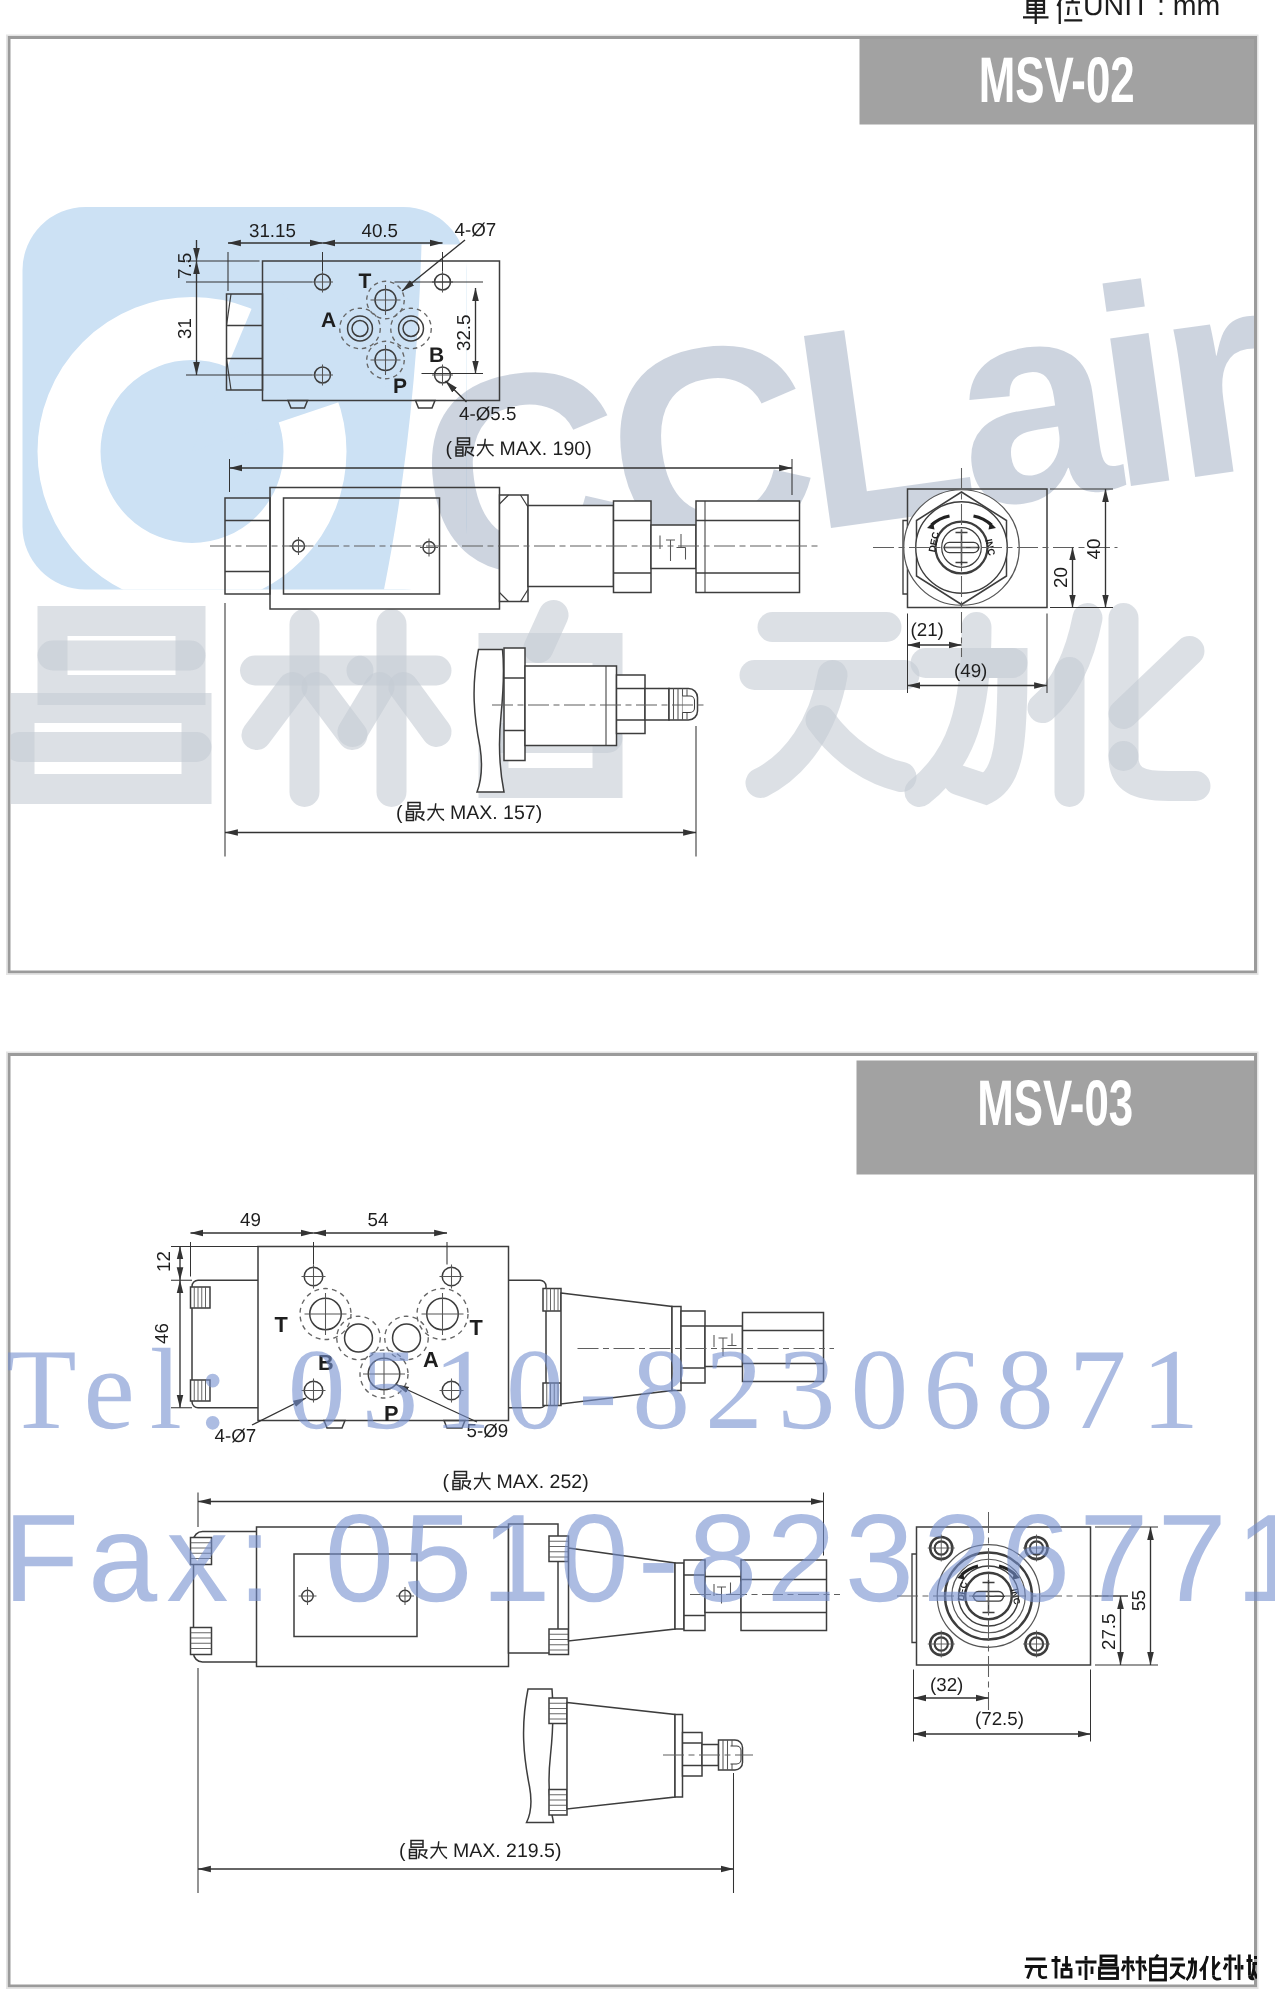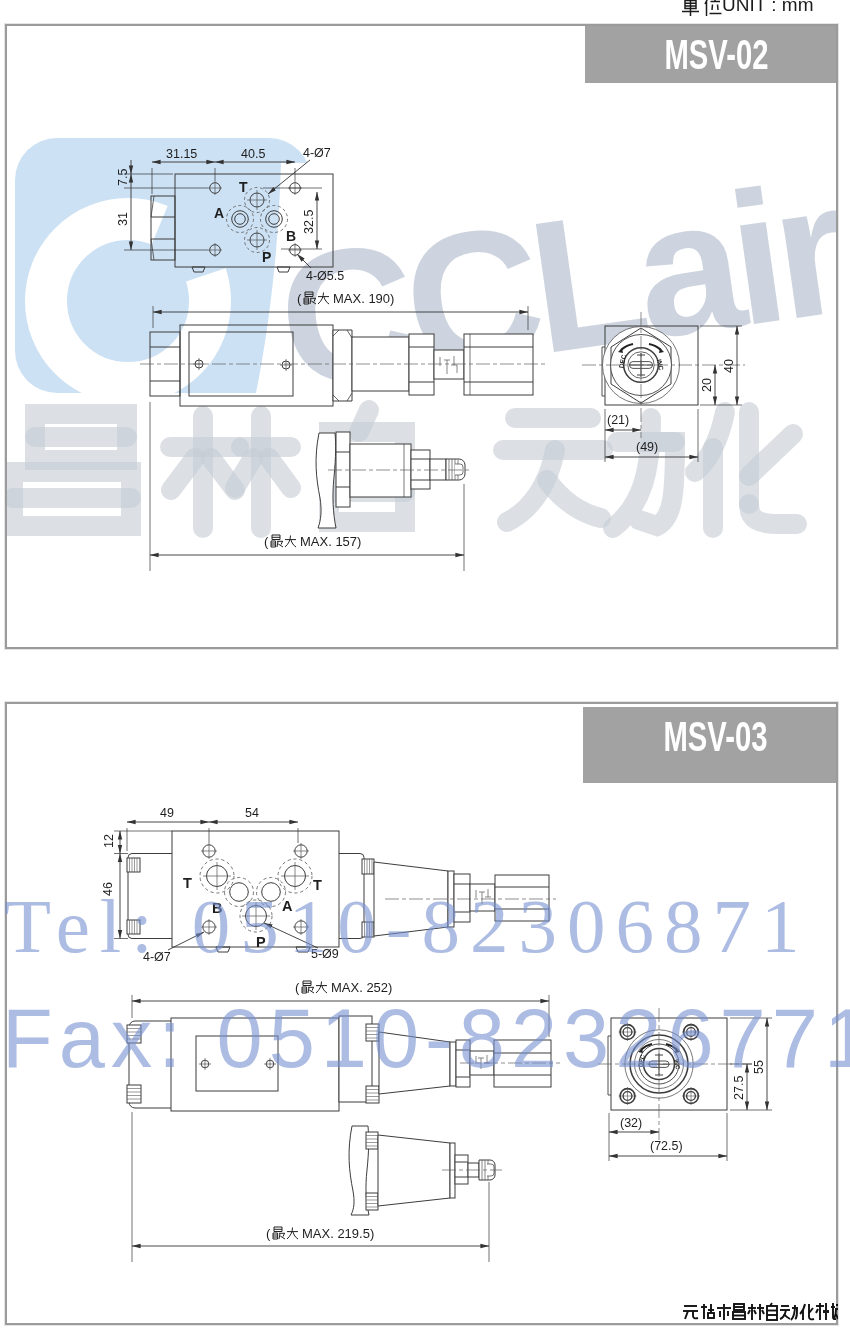--- a/index.html
+++ b/index.html
@@ -1,21 +1,21 @@
 <!DOCTYPE html>
 <html><head>
 <meta charset="utf-8">
 <style>
   html,body{margin:0;padding:0;}
   body{width:850px;height:1337px;position:relative;background:#ffffff;overflow:hidden;
        font-family:"Liberation Sans", sans-serif;}
   .panel{position:absolute;left:5px;width:829px;background:#ffffff;
          border:2px solid #9b9b9b;outline:1px solid #e4e4e4;overflow:hidden;}
   .bar{position:absolute;background:#a2a2a2;color:#ffffff;font-weight:bold;
-       font-size:43px;text-align:center;letter-spacing:0;margin-left:12px;}
+       font-size:43px;text-align:center;letter-spacing:0;}
   .wm{position:absolute;pointer-events:none;}
   svg text{fill:#1e1e1e;}
 </style>
 </head>
 <body>
 
 <div style="position:absolute;left:722px;top:-6px;width:180px;font-size:19px;color:#1c1c1c;">UNIT : mm</div>
 <svg style="position:absolute;left:679px;top:-3px;" width="44" height="20" viewBox="0 0 44 20" fill="none" stroke="#1c1c1c" stroke-width="1.5">
 
   <g>

